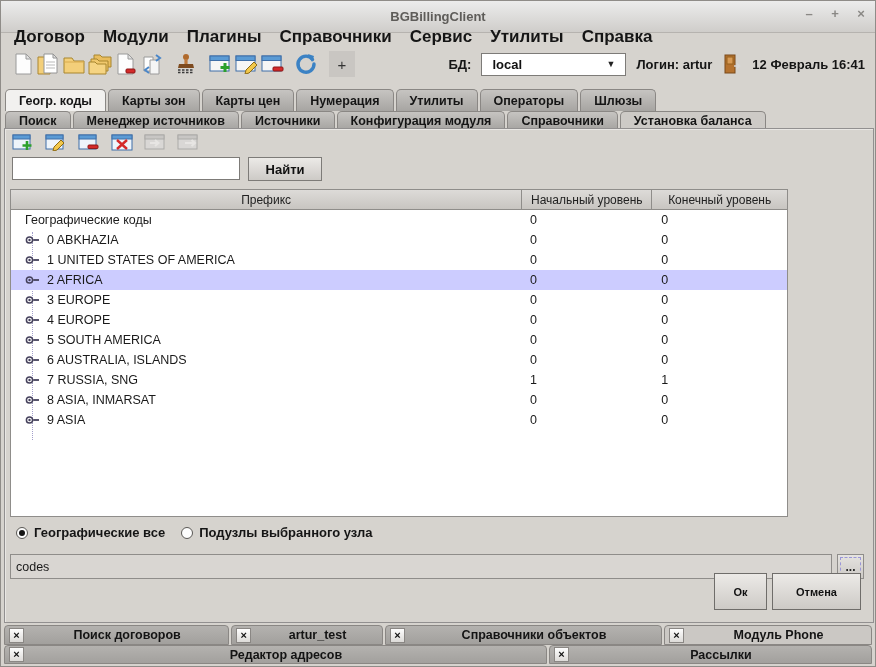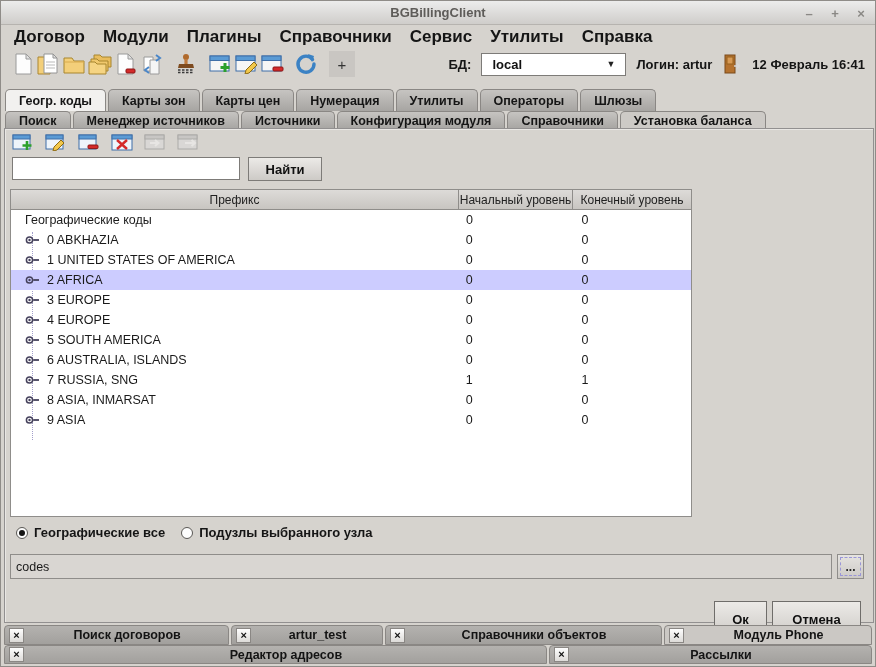--- a/index.html
+++ b/index.html
@@ -2,21 +2,21 @@
 <html><head>
 <meta charset="utf-8">
 <style>
   * { box-sizing: border-box; margin: 0; padding: 0; }
   html,body { width:876px; height:667px; }
   body { font-family: "Liberation Sans", sans-serif; background:#d6d3ce; }
   .window { position:relative; width:876px; height:667px; background:#d6d3ce;
             border:1px solid #8f8c88; overflow:hidden; }
 
   
-  .titlebar { position:absolute; left:0; top:0; width:100%; height:24px;
+  .titlebar { position:absolute; left:0; top:0; width:100%; height:32px;
     background:linear-gradient(#ececec,#cfcdca); border-bottom:1px solid #b6b3af;
     display:flex; align-items:center; justify-content:center; }
   .titlebar .title { font-weight:bold; font-size:13px; color:#5e5c59; }
   .win-controls { position:absolute; right:6px; top:0; height:24px; display:flex; gap:10px; align-items:center; }
   .win-btn { width:16px; height:16px; display:flex; align-items:center; justify-content:center;
     color:#8a8885; font-weight:bold; font-size:13px; cursor:default; }
 
   
   .menubar { position:absolute; left:0; top:25px; width:100%; height:21px;
     display:flex; align-items:center; padding-left:4px; }
@@ -55,21 +55,21 @@
   .mini-icon { width:24px; height:19px; display:flex; align-items:center; justify-content:center; }
 
   .search-input { position:absolute; left:7px; top:28px; width:228px; height:23px;
     background:#ffffff; border:1px solid #7d7b78; font-size:12px; padding:0 4px;
     font-family:"Liberation Sans",sans-serif; }
   .find-btn { position:absolute; left:243px; top:28px; width:74px; height:24px;
     background:linear-gradient(#eceae7,#cdcac6); border:1px solid #7d7b78;
     font-weight:bold; font-size:13px; color:#111; display:flex; align-items:center; justify-content:center; }
 
   
-  .table { position:absolute; left:5px; top:60px; width:682px; }
+  .table { position:absolute; left:5px; top:60px; width:778px; }
   .thead { display:flex; height:21px; border:1px solid #8f8d8a; }
   .th { background:linear-gradient(#dddbd8,#c8c5c1); border-right:1px solid #8f8d8a;
     display:flex; align-items:center; justify-content:center; font-size:12px; color:#222; }
   .th:last-child { border-right:none; }
   .col-prefix { width:562px; } .col-start { width:143px; } .col-end { width:148px;text-align:center; }
   .tbody { position:relative; background:#ffffff; height:307px;
     border:1px solid #8f8d8a; border-top:none; overflow:hidden; }
   .treeline { position:absolute; left:21px; top:22px; height:208px;
     border-left:1px dotted #a29ecb; }
   .trow { display:flex; height:20px; align-items:center; position:relative; }
@@ -89,23 +89,23 @@
   .radio.on::after { content:""; width:6px; height:6px; border-radius:50%; background:#141414; }
 
   .path-field { position:absolute; left:5px; top:425px; width:822px; height:25px;
     background:#d9d6d2; border:1px solid #8f8d8a; display:flex; align-items:center;
     padding:0 5px; font-size:12.5px; color:#1a1a1a; }
   .browse-btn { position:absolute; left:832px; top:425px; width:27px; height:25px;
     background:linear-gradient(#e5e3e0,#cdcac6); border:1px solid #8f8d8a;
     display:flex; align-items:center; justify-content:center; font-weight:bold; font-size:12px; color:#222;
     outline:1px dashed #9a96d8; outline-offset:-4px; }
 
-  .ok-btn, .cancel-btn { position:absolute; top:472px; height:37px;
+  .ok-btn, .cancel-btn { position:absolute; top:444px; height:37px;
     background:linear-gradient(#eceae7,#cdcac6); border:1px solid #6f6d6a;
-    font-weight:bold; font-size:13px; color:#111; display:flex; align-items:center; justify-content:center; }
+    font-weight:bold; font-size:11px; color:#111; display:flex; align-items:center; justify-content:center; }
   .ok-btn { left:709px; width:53px; }
   .cancel-btn { left:767px; width:89px; }
 
   
   .bottom-tabs { position:absolute; left:3px; top:624px; width:870px; height:41px; }
   .bt-row { display:flex; height:20px; }
   .bt-row2 { height:19px; }
   .btab { display:flex; align-items:center; gap:6px; padding:0 4px;
     border:1px solid #8a8784; border-radius:4px 4px 0 0;
     background:linear-gradient(#b4b2af,#a2a09d); margin-right:2px;

